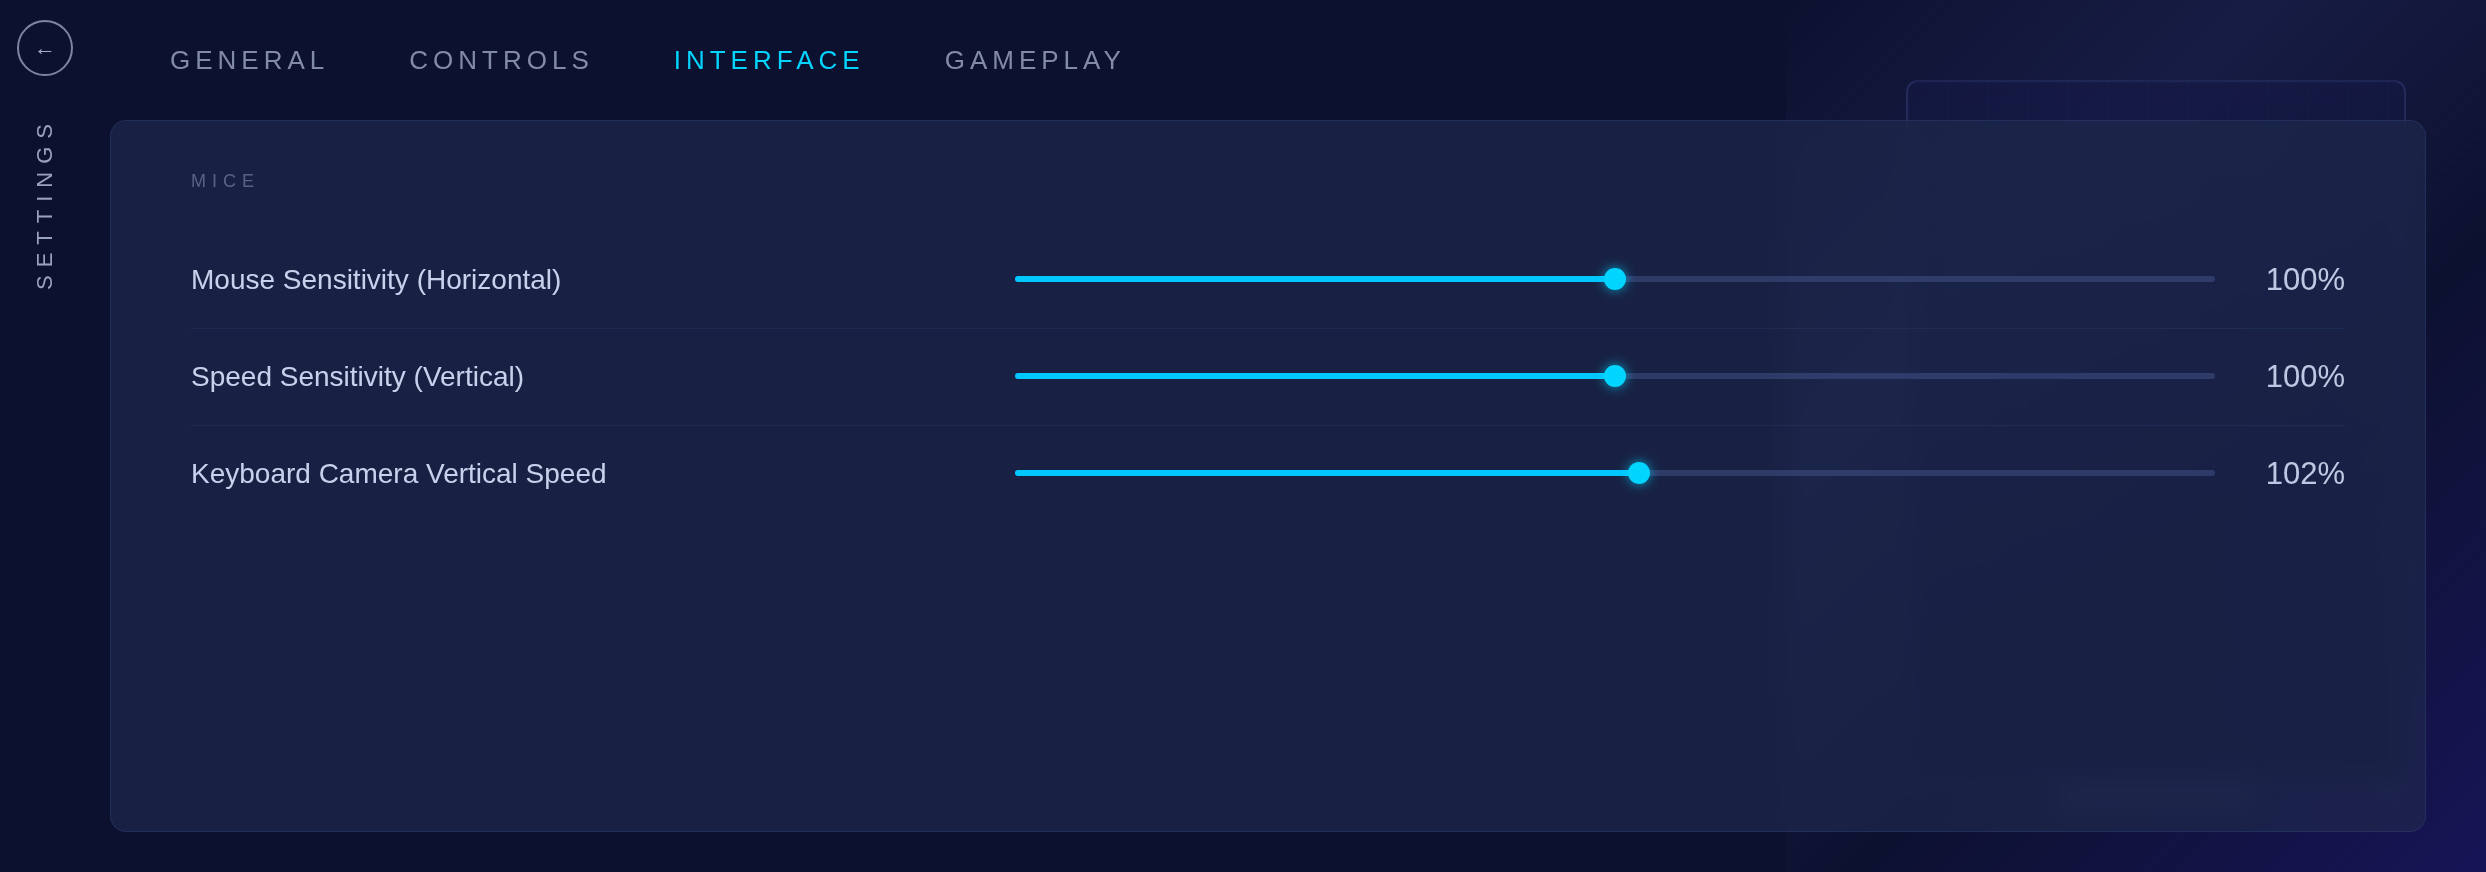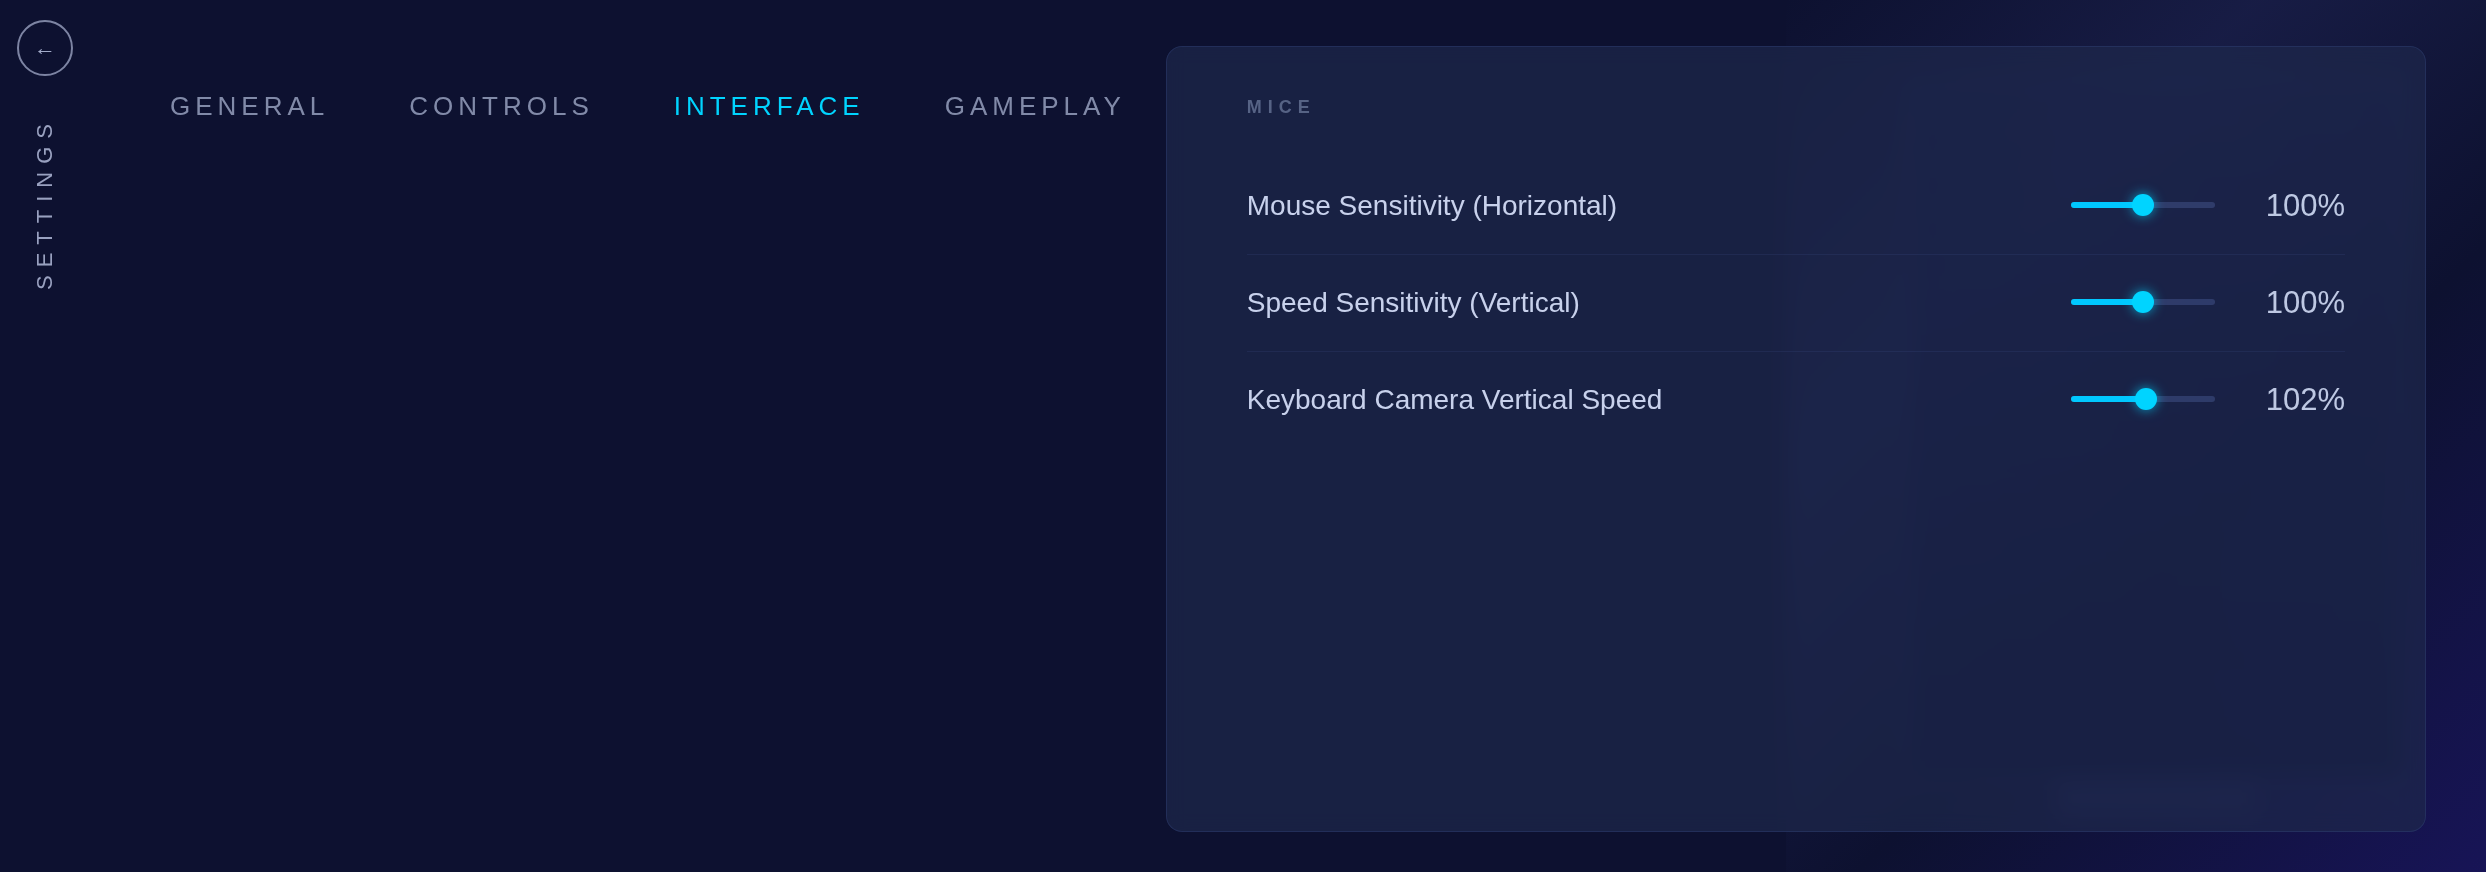--- a/index.html
+++ b/index.html
@@ -99,23 +99,22 @@
       font-size: 22px;
       letter-spacing: 8px;
       font-weight: 400;
       text-transform: uppercase;
     }
 
     
     .main-content {
       flex: 1;
       display: flex;
-      flex-direction: row;
+      flex-direction: column;
       padding: 0 60px 0 20px;
-      margin-top: 46px;
     }
 
     
     .top-nav {
       display: flex;
       align-items: center;
       height: 120px;
       gap: 0;
       padding-left: 20px;
     }
@@ -148,21 +147,21 @@
       backdrop-filter: blur(10px);
       border: 1px solid rgba(60, 80, 140, 0.3);
     }
 
     .panel-title {
       font-size: 18px;
       letter-spacing: 6px;
       color: rgba(150, 165, 200, 0.5);
       text-transform: uppercase;
       margin-bottom: 40px;
-      font-weight: 700;
+      font-weight: 400;
     }
 
     
     .setting-row {
       display: flex;
       align-items: center;
       padding: 30px 0;
       border-bottom: 1px solid rgba(80, 100, 160, 0.15);
       gap: 24px;
     }

